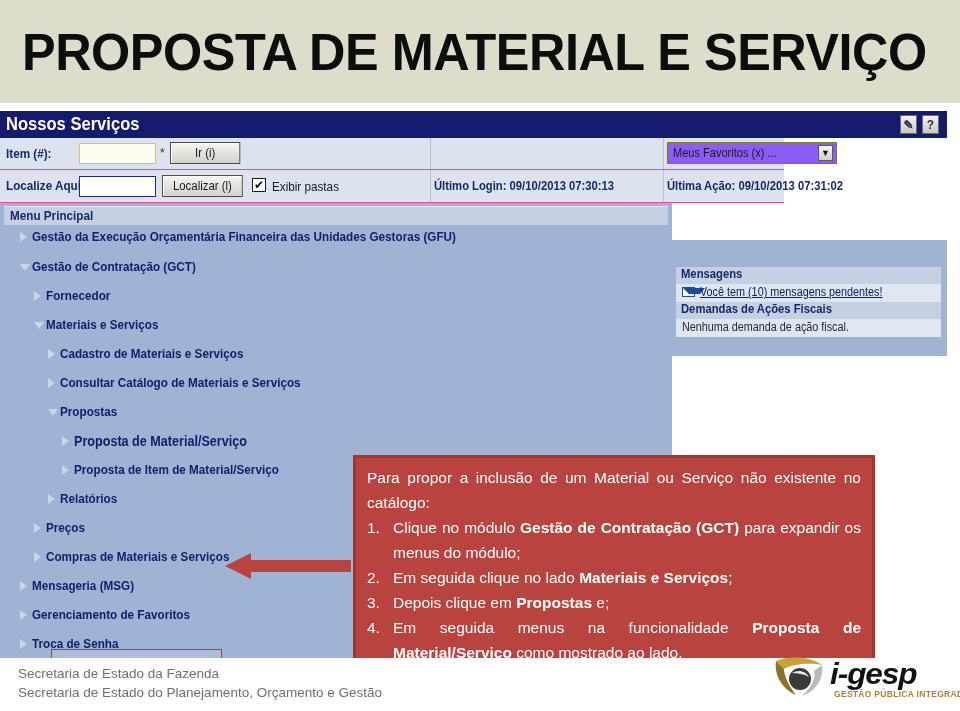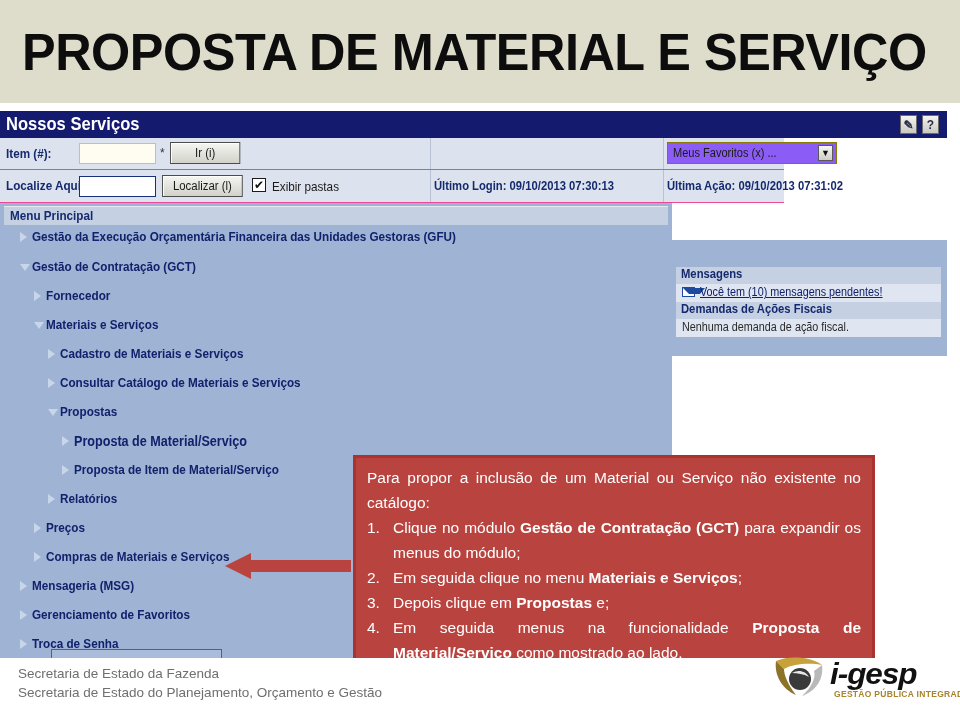--- a/index.html
+++ b/index.html
@@ -397,21 +397,21 @@
 
   <svg id="red-arrow" viewBox="0 0 126 26" preserveAspectRatio="none">
     <polygon points="0,13 26,0 26,7 126,7 126,19 26,19 26,26" fill="#b9433f"></polygon>
   </svg>
 
   <div id="callout">
     <div id="callout-inner">
       <div id="callout-intro">Para propor a inclusão de um Material ou Serviço não existente no catálogo:</div>
       <ol id="callout-list">
           <li><span class="num">1.</span><span>Clique no módulo </span><b>Gestão de Contratação (GCT)</b><span> para expandir os menus do módulo;</span></li>
-          <li><span class="num">2.</span><span>Em seguida clique no menu </span><b>Materiais e Serviços</b><span>;</span></li>
+          <li><span class="num">2.</span><span>Em seguida clique no lado </span><b>Materiais e Serviços</b><span>;</span></li>
           <li><span class="num">3.</span><span>Depois clique em </span><b>Propostas</b><span> e;</span></li>
           <li><span class="num">4.</span><span>Em seguida menus na funcionalidade </span><b>Proposta de Material/Serviço</b><span> como mostrado ao lado.</span></li>
         </ol>
     </div>
   </div>
 
 </div>
 
 <div id="footer">
   <div class="footer-line" id="footer-line-2">Secretaria de Estado do Planejamento, Orçamento e Gestão</div>

